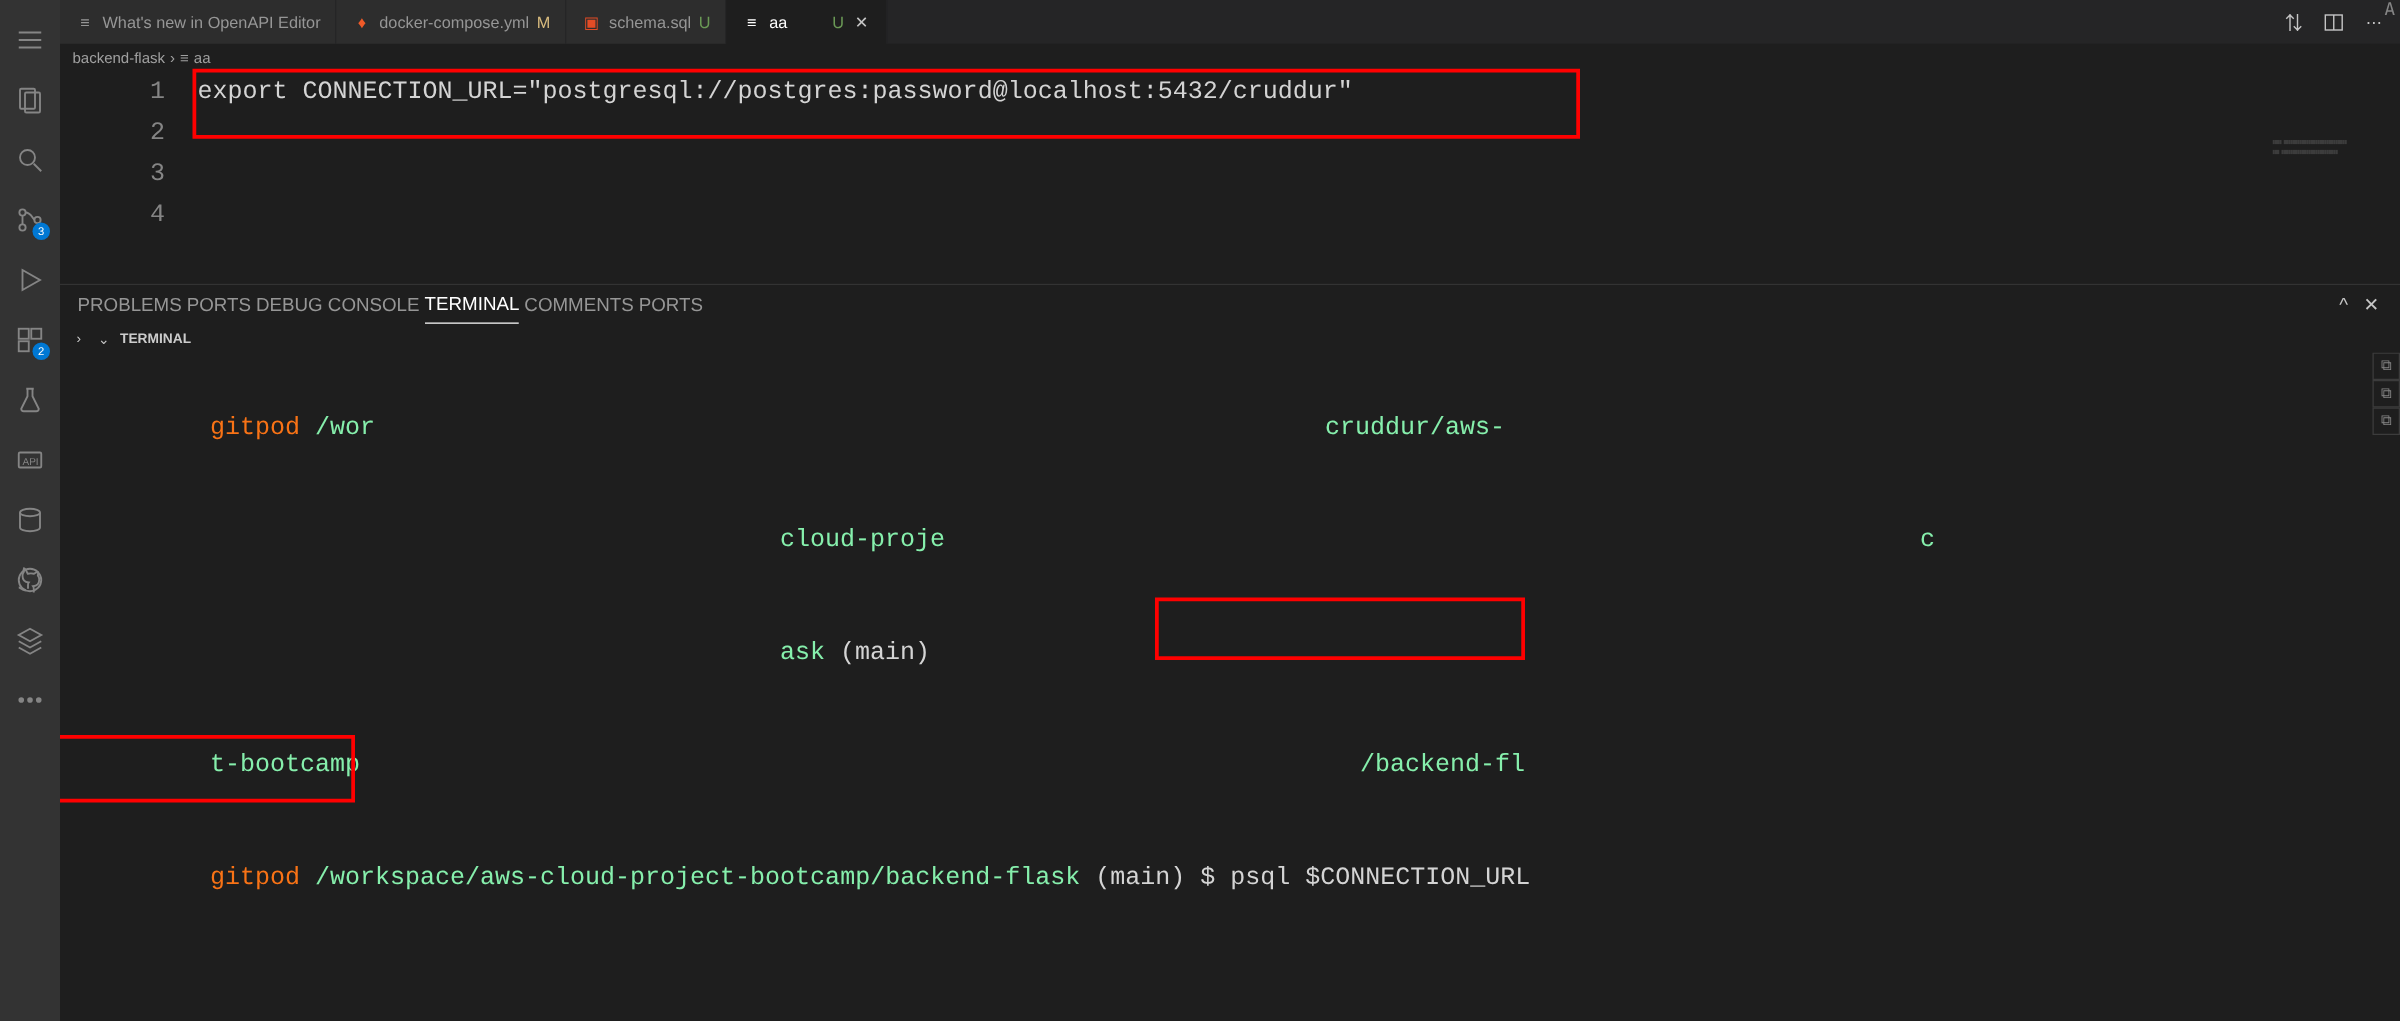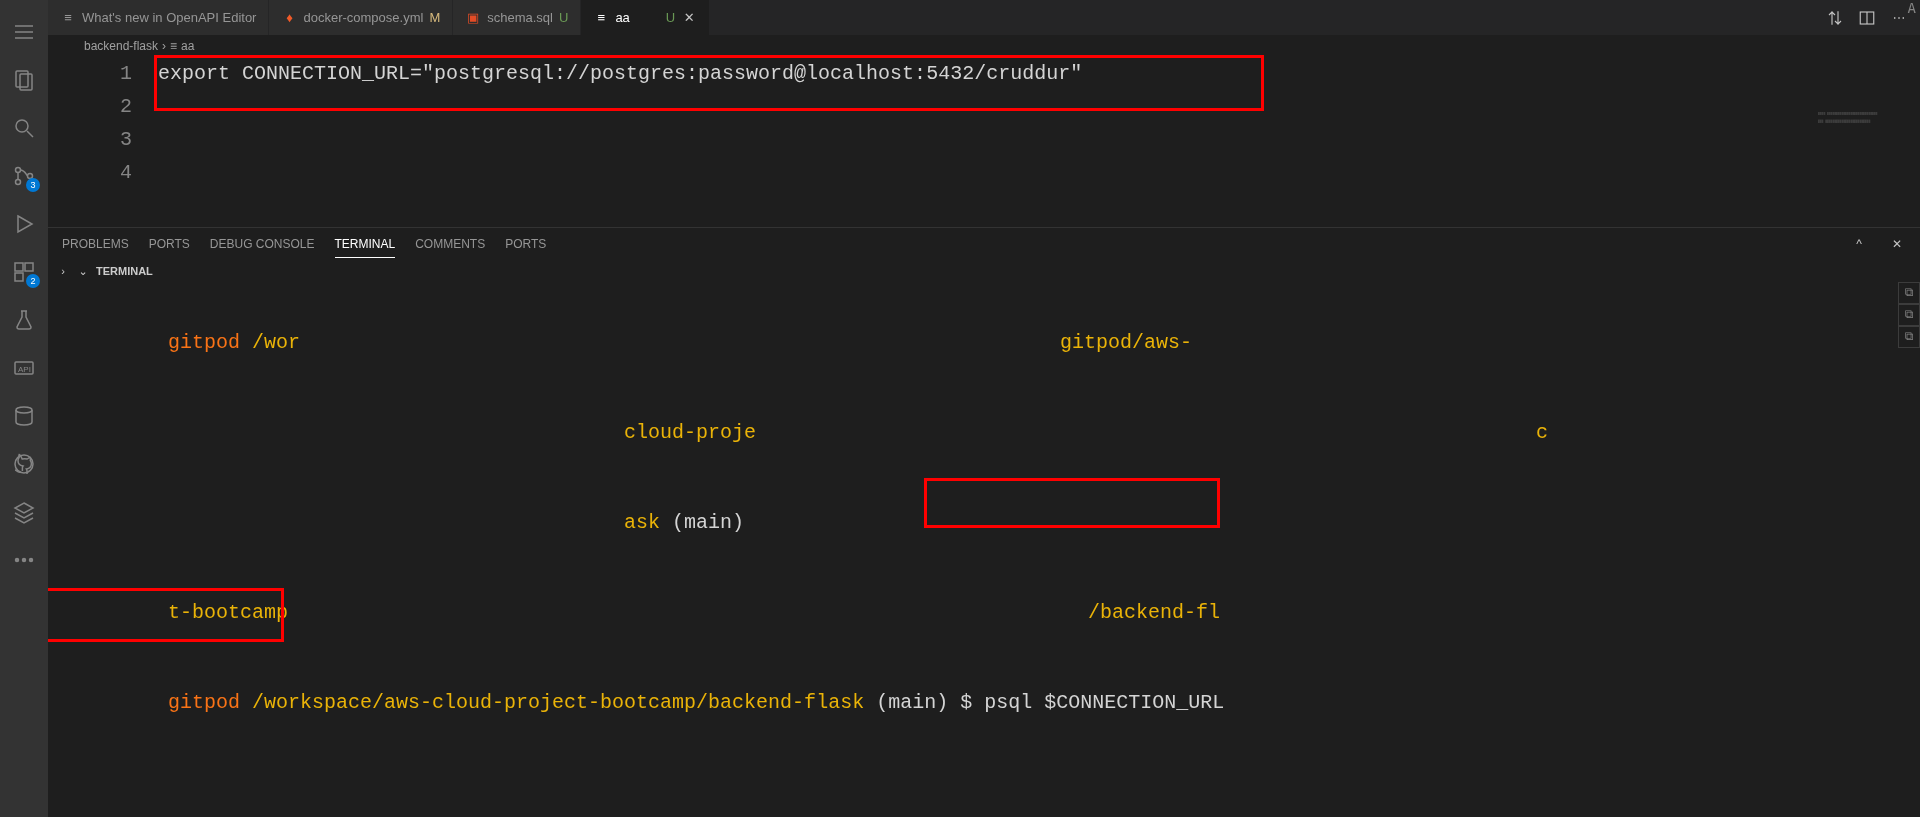--- a/index.html
+++ b/index.html
@@ -63,21 +63,21 @@
   .tab .tab-icon { width:16px; height:16px; display:flex; align-items:center; justify-content:center; }
   .tab .dirty { color:#a0a0a0; }
   .tab-close { width:16px; height:16px; display:flex; align-items:center; justify-content:center; color:#c5c5c5; }
   .tab-actions-spacer { flex:1; }
   .tab-right-icons { display:flex; align-items:center; gap:14px; padding-right:12px; color:#c5c5c5; }
   .tab-right-icons .ri { width:18px; height:18px; cursor:pointer; display:flex; align-items:center; justify-content:center;}
   
   .breadcrumb {
     height:22px;
     display:flex; align-items:center;
-    padding-left:36px;
+    padding-left:10px;
     color:#a0a0a0;
     font-size:12px;
     gap:4px;
   }
   
   .editor {
     flex:0 0 170px;
     display:flex;
     font-family:Consolas,"Courier New",monospace;
     font-size:20px;
@@ -112,22 +112,22 @@
     flex:1;
     border-top:1px solid #333;
     display:flex;
     flex-direction:column;
     background:#1e1e1e;
   }
   .panel-tabs {
     height:32px;
     display:flex; align-items:center;
     padding:0 14px;
-    gap:20px;
-    font-size:12px;
+    gap:4px;
+    font-size:15px;
     color:#969696;
   }
   .panel-tab { cursor:pointer; padding:6px 0; }
   .panel-tab.active { color:#fff; border-bottom:1px solid #fff; }
   .panel-tabs-spacer { flex:1; }
   .panel-ctl { width:18px; height:18px; display:flex; align-items:center; justify-content:center; cursor:pointer; color:#c5c5c5; }
   .panel-header {
     height:22px;
     background:#1e1e1e;
     display:flex; align-items:center;
@@ -141,21 +141,21 @@
     flex:1;
     padding:16px 24px;
     font-family:Consolas,"Courier New",monospace;
     font-size:20px;
     line-height:30px;
     position:relative;
     overflow:hidden;
     color:#d4d4d4;
   }
   .term-green { color:#f97316; }
-  .term-blue  { color:#eab308; }
+  .term-blue  { color:#86efac; }
   .term-prompt { display:block; white-space:pre-wrap; word-break:break-all; }
   .side-stack {
     position:absolute; right:0; top:0;
     width:22px;
     display:flex; flex-direction:column;
   }
   .side-stack .sq {
     width:22px; height:22px;
     border:1px solid #3c3c3c;
     display:flex; align-items:center; justify-content:center;
@@ -331,21 +331,21 @@
       <span class="letter-A">A</span>
     </div>
     <div class="terminal-body">
       <div class="side-stack">
         <div class="sq">⧉</div>
         <div class="sq">⧉</div>
         <div class="sq">⧉</div>
       </div>
 
       <div class="term-prompt">
-        <span class="term-green">gitpod</span><span class="term-blue"> /wor</span><span style="display:inline-block;width:760px"></span><span class="term-blue">gitpod/aws-</span>
+        <span class="term-green">gitpod</span><span class="term-blue"> /wor</span><span style="display:inline-block;width:760px"></span><span class="term-blue">cruddur/aws-</span>
       </div>
       <div class="term-prompt">
         <span style="display:inline-block;width:456px"></span><span class="term-blue">cloud-proje</span><span style="display:inline-block;width:780px"></span><span class="term-blue">c</span>
       </div>
       <div class="term-prompt">
         <span style="display:inline-block;width:456px"></span><span class="term-blue">ask</span><span> (main) </span>
       </div>
       <div class="term-prompt">
         <span class="term-blue">t-bootcamp</span><span style="display:inline-block;width:800px"></span><span class="term-blue">/backend-fl</span>
       </div>

